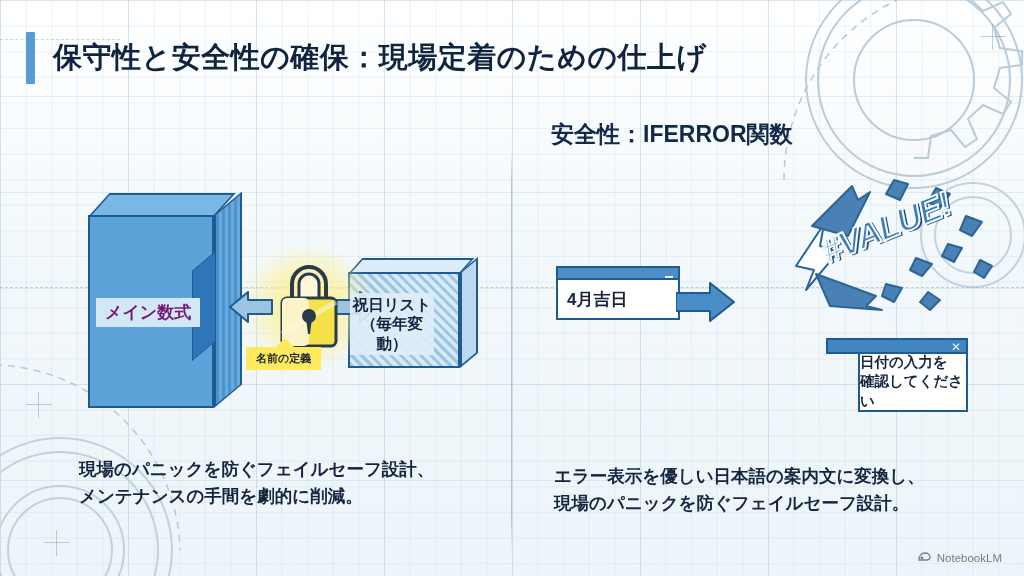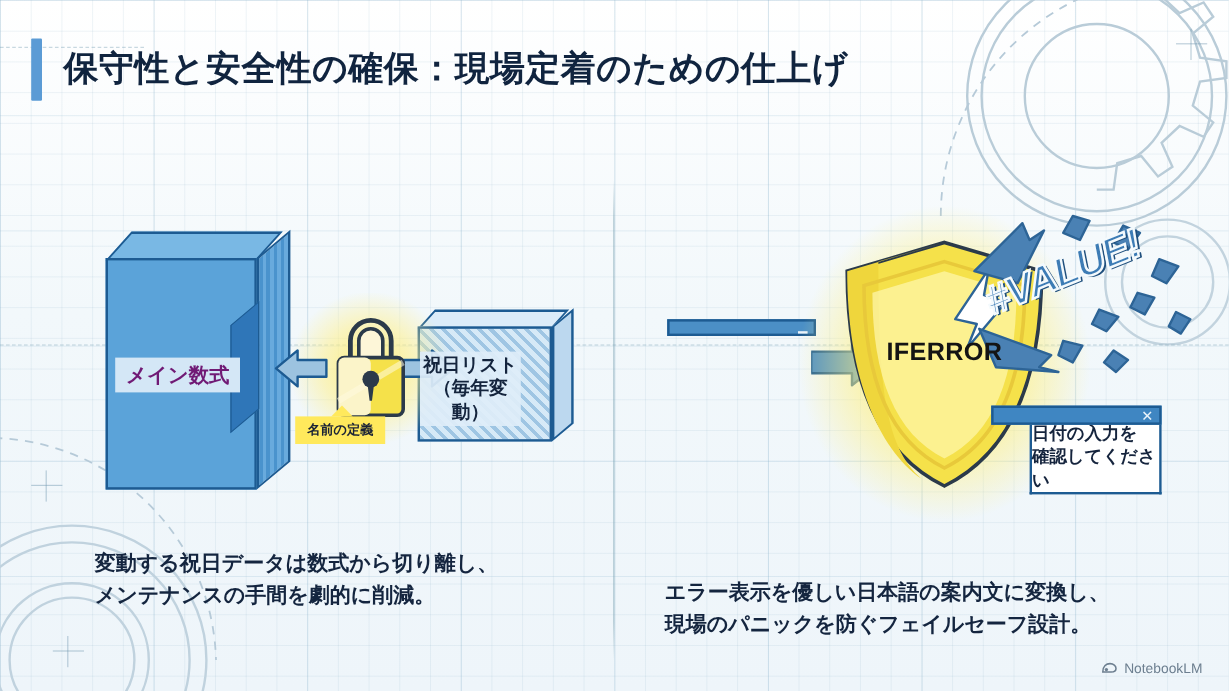--- a/index.html
+++ b/index.html
@@ -61,21 +61,21 @@
   }
   #head-left{left:78px;top:119px;}
   #head-right{left:551px;top:119px;}
 
   
   .caption{
     position:absolute;font-size:17.5px;font-weight:bold;color:#14253f;
     line-height:1.55;white-space:pre-line;
   }
   #cap-left{left:79px;top:456px;}
-  #cap-right{left:554px;top:480px;}
+  #cap-right{left:554px;top:464px;font-family:Liberation Mono, monospace;}
 
   
   #box-main{position:absolute;left:88px;top:193px;width:172px;height:215px;}
   #box-main .front{
     position:absolute;left:0;top:22px;width:126px;height:193px;
     background:#5ba3d9;border:2px solid #1d5b92;box-sizing:border-box;
   }
   #box-main .top{
     position:absolute;left:0;top:0;width:126px;height:24px;
     background:#79b8e4;border:2px solid #1d5b92;box-sizing:border-box;
@@ -253,20 +253,21 @@
   <div class="dash-h2"></div>
   <div class="crosshair" style="right:18px;top:24px;"></div>
   <div class="crosshair" style="left:26px;top:392px;"></div>
   <div class="crosshair" style="left:44px;top:530px;"></div>
 
   <div id="title-row">
     <div id="title-bar"></div>
     <div id="title-text">保守性と安全性の確保：現場定着のための仕上げ</div>
   </div>
 
+  <div class="col-head" id="head-right">安全性：IFERROR関数</div>
 
   <div id="box-main">
     <div class="top"></div>
     <div class="side"></div>
     <div class="front"></div>
     <div class="panel"></div>
     <div id="label-main">メイン数式</div>
   </div>
 
   <div id="box-list">
@@ -292,43 +293,36 @@
       <path d="M25 42 L25 26 A10 10 0 0 1 45 26 L45 42" fill="#fdf6d8" stroke="#2b3a4a" stroke-width="3"></path>
       <rect x="8" y="40" width="54" height="48" rx="5" fill="#f5e14a" stroke="#2b3a4a" stroke-width="3"></rect>
       <rect x="8" y="40" width="27" height="48" rx="5" fill="#fbf4c9" stroke="none"></rect>
       <path d="M8 76 L62 44" stroke="#fffbe0" stroke-width="5" opacity=".55"></path>
       <circle cx="35" cy="58" r="7" fill="#2b3a4a"></circle>
       <path d="M32 60 L38 60 L36 76 L34 76 Z" fill="#2b3a4a"></path>
     </svg>
   </div>
   <div id="tip-name">名前の定義</div>
 
-  <div class="caption" id="cap-left">変動する祝日データは数式から切り離し、
+  <div class="caption" id="cap-left">現場のパニックを防ぐフェイルセーフ設計、
 メンテナンスの手間を劇的に削減。</div>
 
   <div id="win-input">
     <div class="bar">
       <div class="min"></div>
     </div>
+    <div class="body">
+      <span>4月吉日</span>
+    </div>
   </div>
 
   <svg id="arrow-in" width="60" height="42" viewBox="0 0 60 42">
     <path d="M0 12 L34 12 L34 2 L58 21 L34 40 L34 30 L0 30 Z" fill="#4a8dc6" stroke="#1d5b92" stroke-width="2" stroke-linejoin="round"></path>
   </svg>
 
-  <div id="shield-wrap">
-    <div id="shield-glow"></div>
-    <svg width="190" height="215" viewBox="0 0 190 215" style="position:absolute;left:0;top:0;">
-      <path d="M95 6 L176 30 C176 120 150 182 95 209 C40 182 14 120 14 30 Z" fill="#f5e14a" stroke="#2b3a4a" stroke-width="3"></path>
-      <path d="M95 6 L40 22 C40 118 44 176 76 203 C40 178 14 118 14 30 Z" fill="#efd63c" stroke="none"></path>
-      <path d="M95 22 L162 42 C162 120 140 172 95 194 C50 172 28 120 28 42 Z" fill="none" stroke="#e8c93a" stroke-width="3"></path>
-      <path d="M95 30 L155 48 C155 118 136 166 95 186 C54 166 35 118 35 48 Z" fill="#fdf5a8" opacity=".75"></path>
-    </svg>
-    <div id="shield-label">IFERROR</div>
-  </div>
 
   <div id="burst">
     <svg width="220" height="140" viewBox="0 0 220 140" style="position:absolute;left:0;top:0;">
       <g fill="#4a81b4" stroke="#2d6496" stroke-width="2" stroke-linejoin="round">
         <path d="M34 46 L6 88 L24 92 L16 112 L48 74 L30 68 Z" fill="#ffffff" stroke="#2d6496"></path>
         <path d="M22 48 L62 8 L68 22 L80 14 L58 58 Z"></path>
         <path d="M26 96 L86 118 L76 128 L92 132 L40 128 Z"></path>
         <path d="M104 2 L118 6 L110 22 L96 16 Z"></path>
         <path d="M146 10 L160 16 L150 30 L138 24 Z"></path>
         <path d="M176 38 L192 44 L182 58 L170 52 Z"></path>

